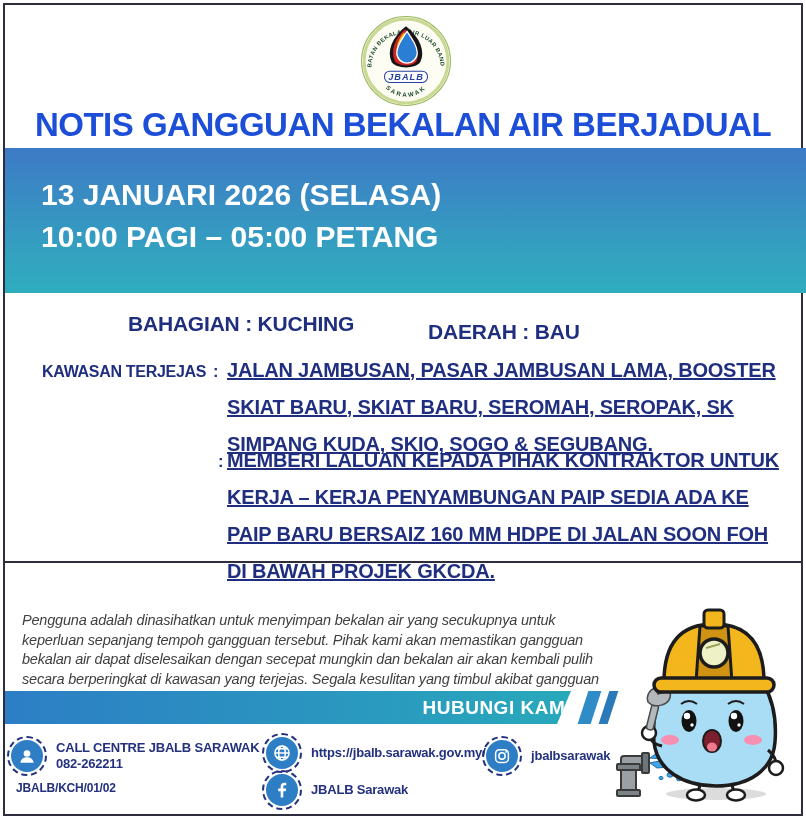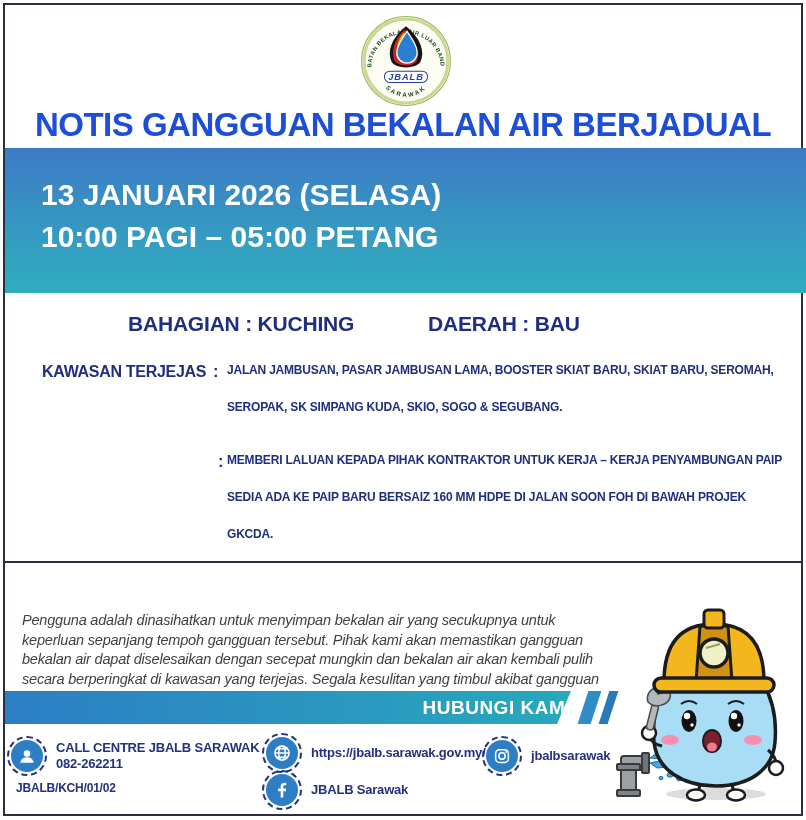--- a/index.html
+++ b/index.html
@@ -20,25 +20,25 @@
   .banner{
     position:absolute;left:5px;top:148px;width:796px;height:145px;
     background:linear-gradient(180deg,#3d7ac6 0%,#34a0c0 70%,#2fadbf 100%);
     text-align:left;color:#ffffff;font-weight:800;padding-left:36px;
   }
   .banner .line1{position:absolute;top:30px;width:100%;font-size:30px;letter-spacing:0px;}
   .banner .line2{position:absolute;top:72px;width:100%;font-size:30px;}
 
   .loc-row{position:absolute;top:312px;left:0;width:100%;font-size:21px;font-weight:800;letter-spacing:-0.2px;}
   .loc-bahagian{position:absolute;left:128px;top:0;}
-  .loc-daerah{position:absolute;left:428px;top:0;}
+  .loc-daerah{position:absolute;left:428px;top:8px;}
 
   .sec-label{position:absolute;font-size:16px;font-weight:800;letter-spacing:-0.3px;color:#1f2e7f;}
   .sec-colon{position:absolute;font-size:16.5px;font-weight:800;color:#1f2e7f;}
-  .sec-value{position:absolute;font-size:12px;font-weight:800;letter-spacing:-0.2px;line-height:37px;color:#1f2e7f;}
+  .sec-value{position:absolute;font-size:20px;font-weight:800;letter-spacing:-0.2px;line-height:37px;color:#1f2e7f;text-decoration:underline;}
 
   .kawasan-label{left:42px;top:363px;}
   .kawasan-colon{left:213px;top:362px;}
   .kawasan-value{left:227px;top:352px;width:552px;}
 
   .huraian-label{left:35px;top:453px;}
   .huraian-colon{left:218px;top:452px;}
   .huraian-value{left:227px;top:442px;width:558px;}
 
   .divider{position:absolute;left:3px;top:561px;width:800px;height:2px;background:#2d2d3e;}

